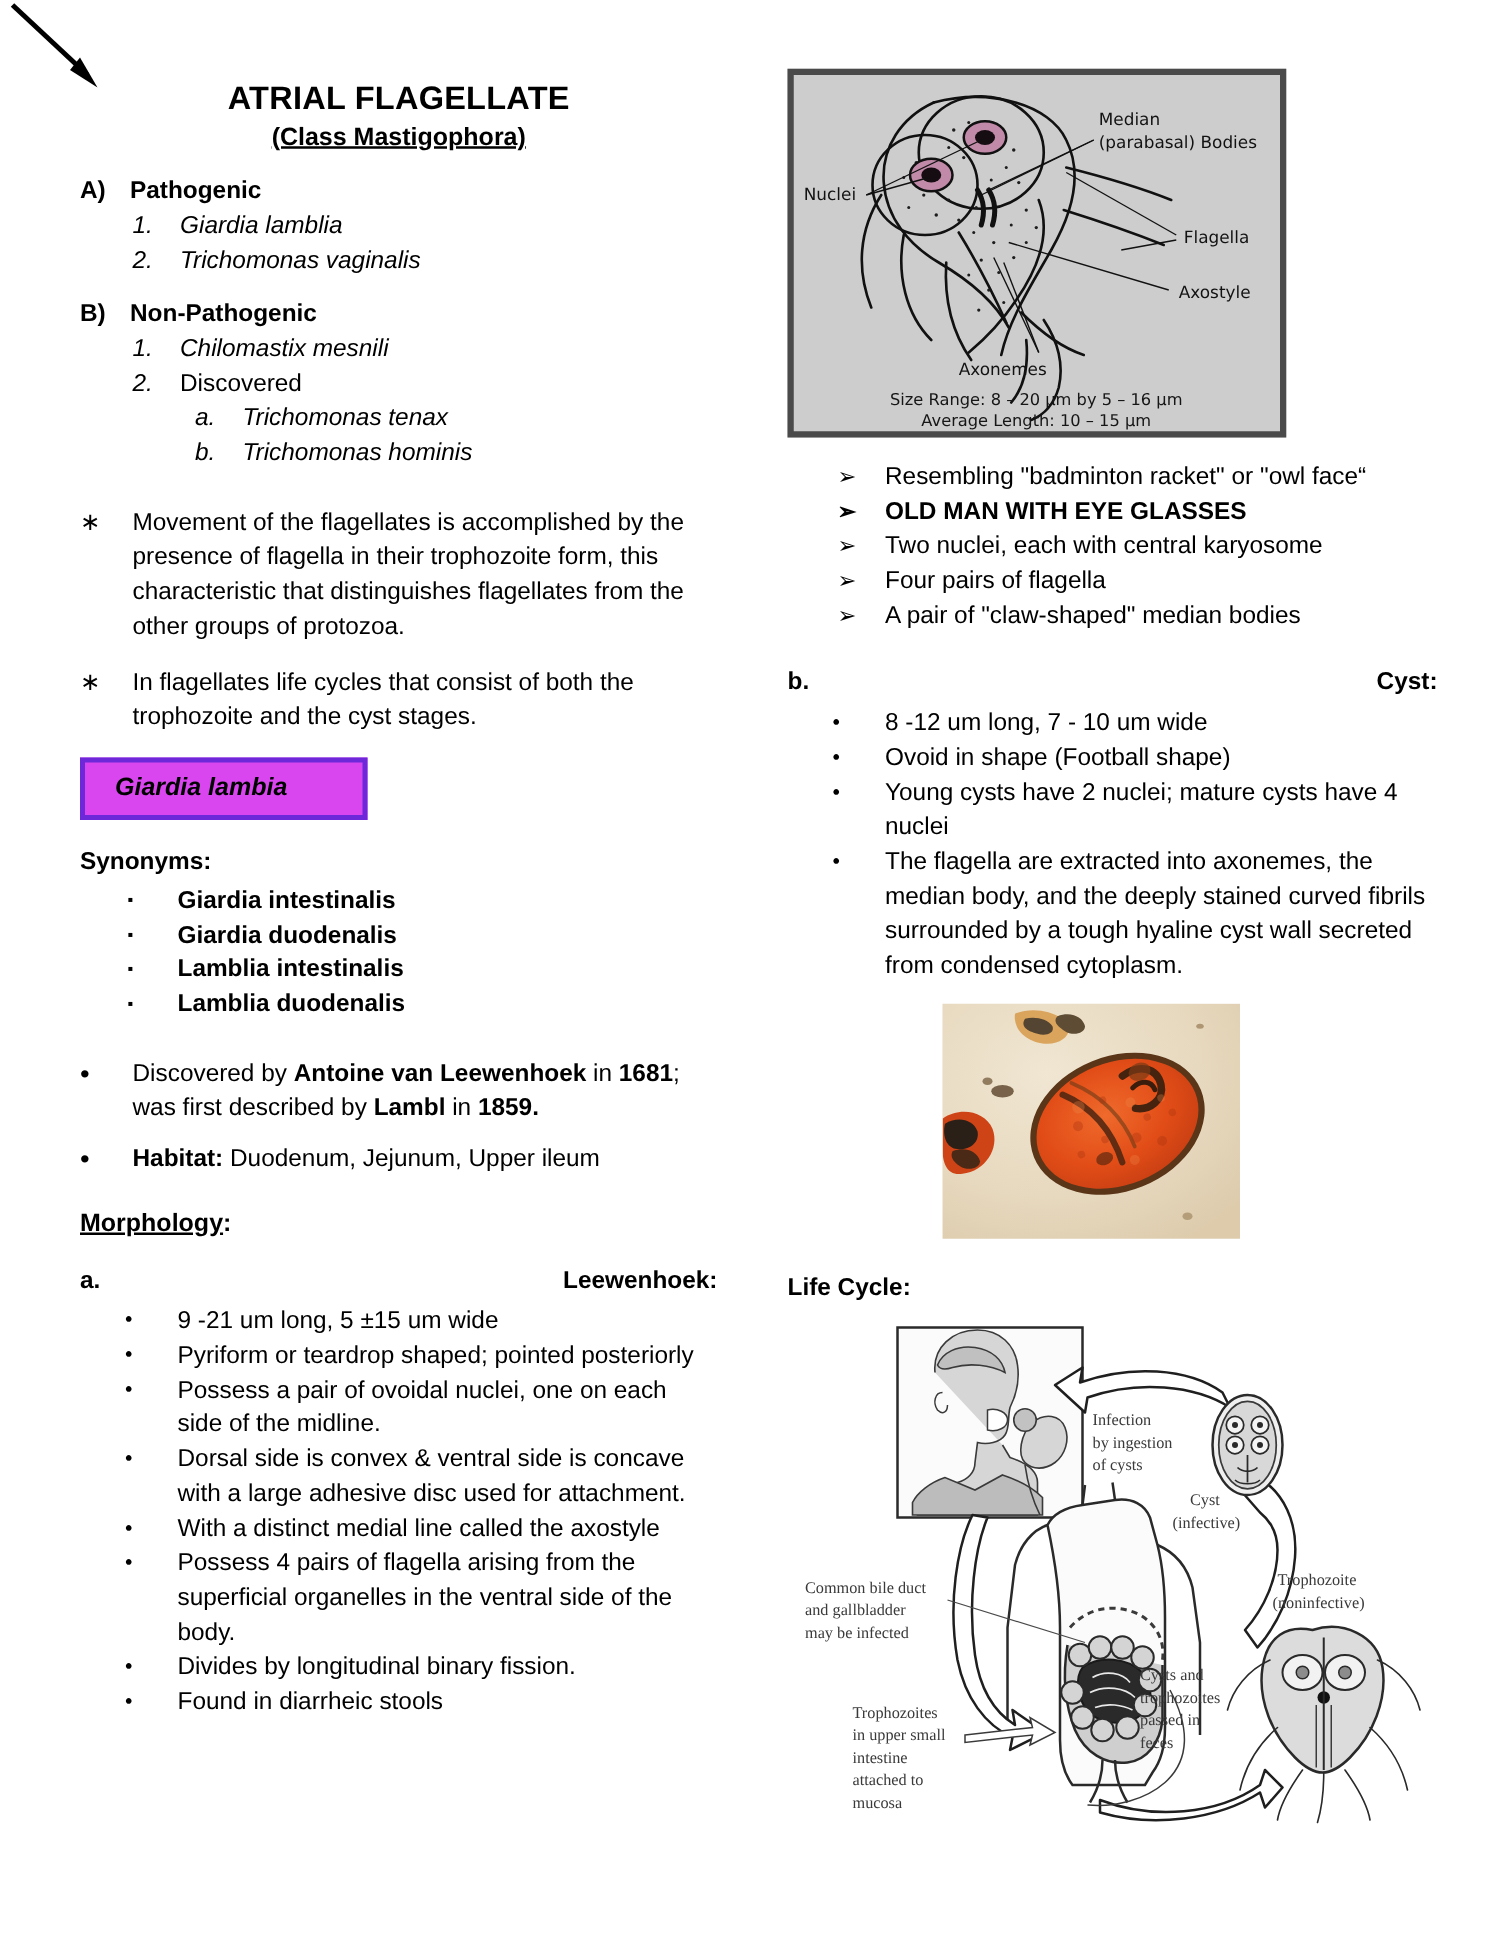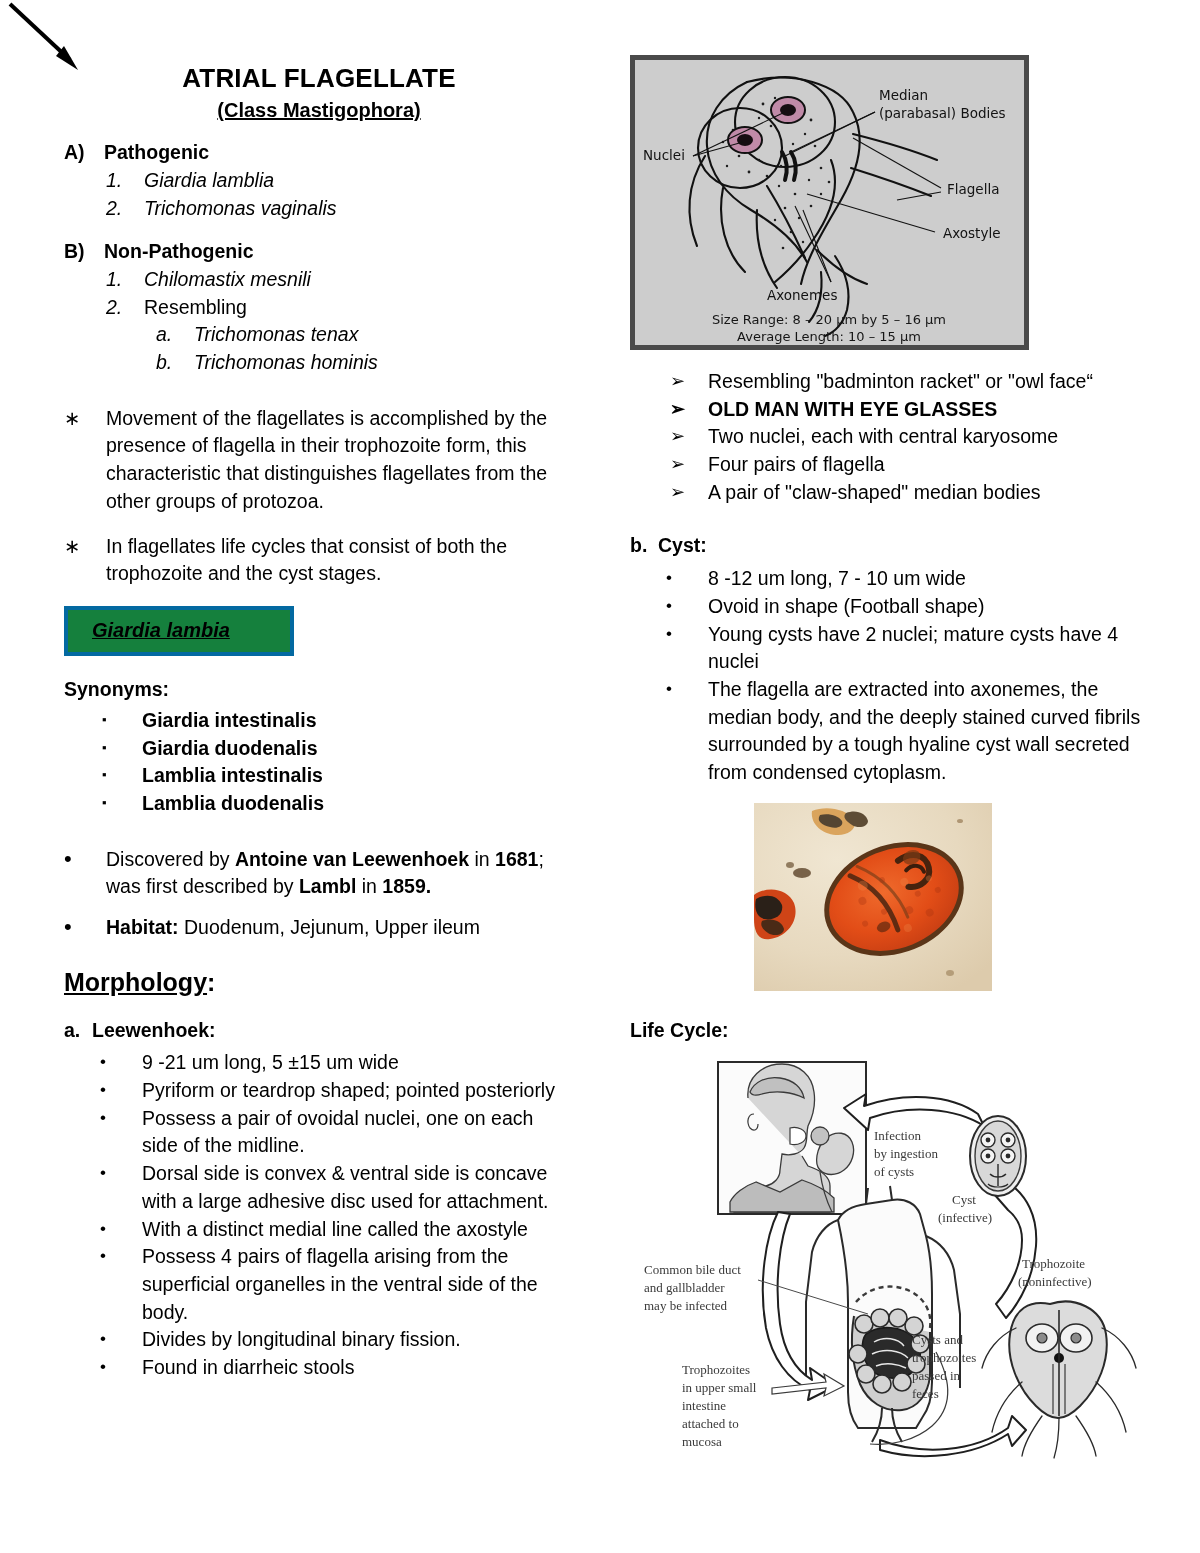--- a/index.html
+++ b/index.html
@@ -60,21 +60,21 @@
     font-weight: bold;
     line-height: 1.34;
     margin: 0;
   }
   .sub-head {
     font-size: 19.5px;
     font-weight: bold;
     margin: 0;
   }
   .sub-head-underline {
-    font-size: 25px;
+    font-size: 20px;
     font-weight: bold;
     margin: 0;
     display: inline-block;
   }
   .sub-head-underline .u { text-decoration: underline; }
 
   
   .row {
     display: flex;
     align-items: flex-start;
@@ -113,32 +113,31 @@
   .lv-dot { margin-left: 36px; }
   .lv-dot .marker { width: 42px; font-size: 17px; line-height: 1.5; }
 
   .lv-arrow { margin-left: 40px; }
   .lv-arrow .marker { width: 38px; font-size: 18px; line-height: 1.5; }
   .lv-arrow.strong .row-text { font-weight: bold; }
   .lv-arrow.strong .marker { font-weight: bold; }
 
   .lv-ab { margin-top: 16px; }
   .lv-ab .marker { width: 28px; font-weight: bold; }
-  .lv-ab .row-text { font-weight: bold; }
+  .lv-ab .row-text { font-weight: bold; text-align: right; }
 
   b.bold { font-weight: bold; margin-top: 14px; }
 
   
   .redbox {
-    border: 4px solid #0369a1;
-    background: #15803d;
+    border: 4px solid #6d28d9;
+    background: #d946ef;
     padding: 9px 10px 10px 24px;
     margin-top: 18px;
     width: 188px;
-    text-decoration: underline;
   }
   .redbox-text {
     font-size: 20px;
     font-weight: bold;
     font-style: italic;
   }
 
   
   .fig-schematic {
     width: 399px;
@@ -208,21 +207,21 @@
     <div class="row lv-alpha">
       <span class="marker">B)</span>
       <span class="row-text">Non-Pathogenic</span>
     </div>
     <div class="row lv-num">
       <span class="marker">1.</span>
       <span class="row-text">Chilomastix mesnili</span>
     </div>
     <div class="row lv-num plain">
       <span class="marker">2.</span>
-      <span class="row-text">Resembling</span>
+      <span class="row-text">Discovered</span>
     </div>
     <div class="row lv-letter">
       <span class="marker">a.</span>
       <span class="row-text">Trichomonas tenax</span>
     </div>
     <div class="row lv-letter">
       <span class="marker">b.</span>
       <span class="row-text">Trichomonas hominis</span>
     </div>
 

